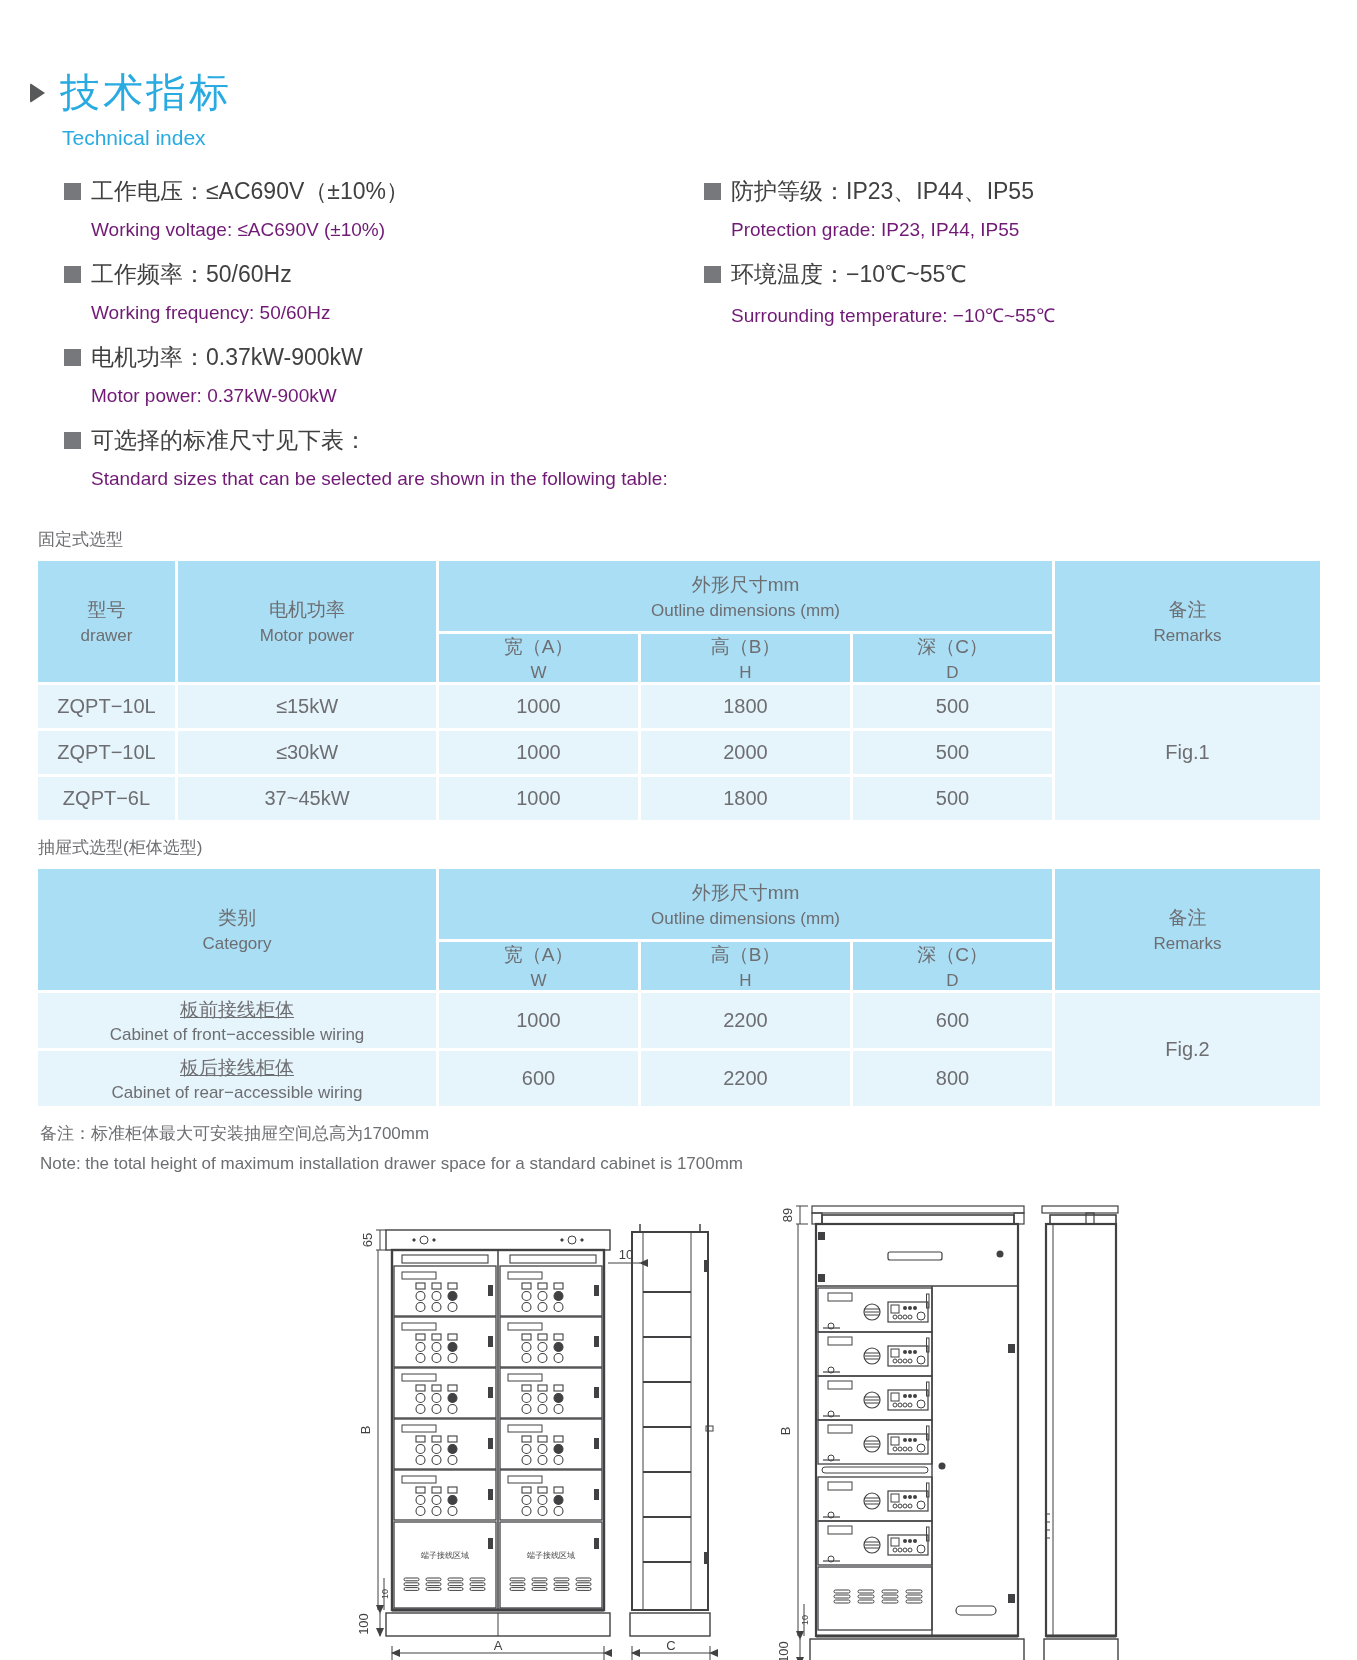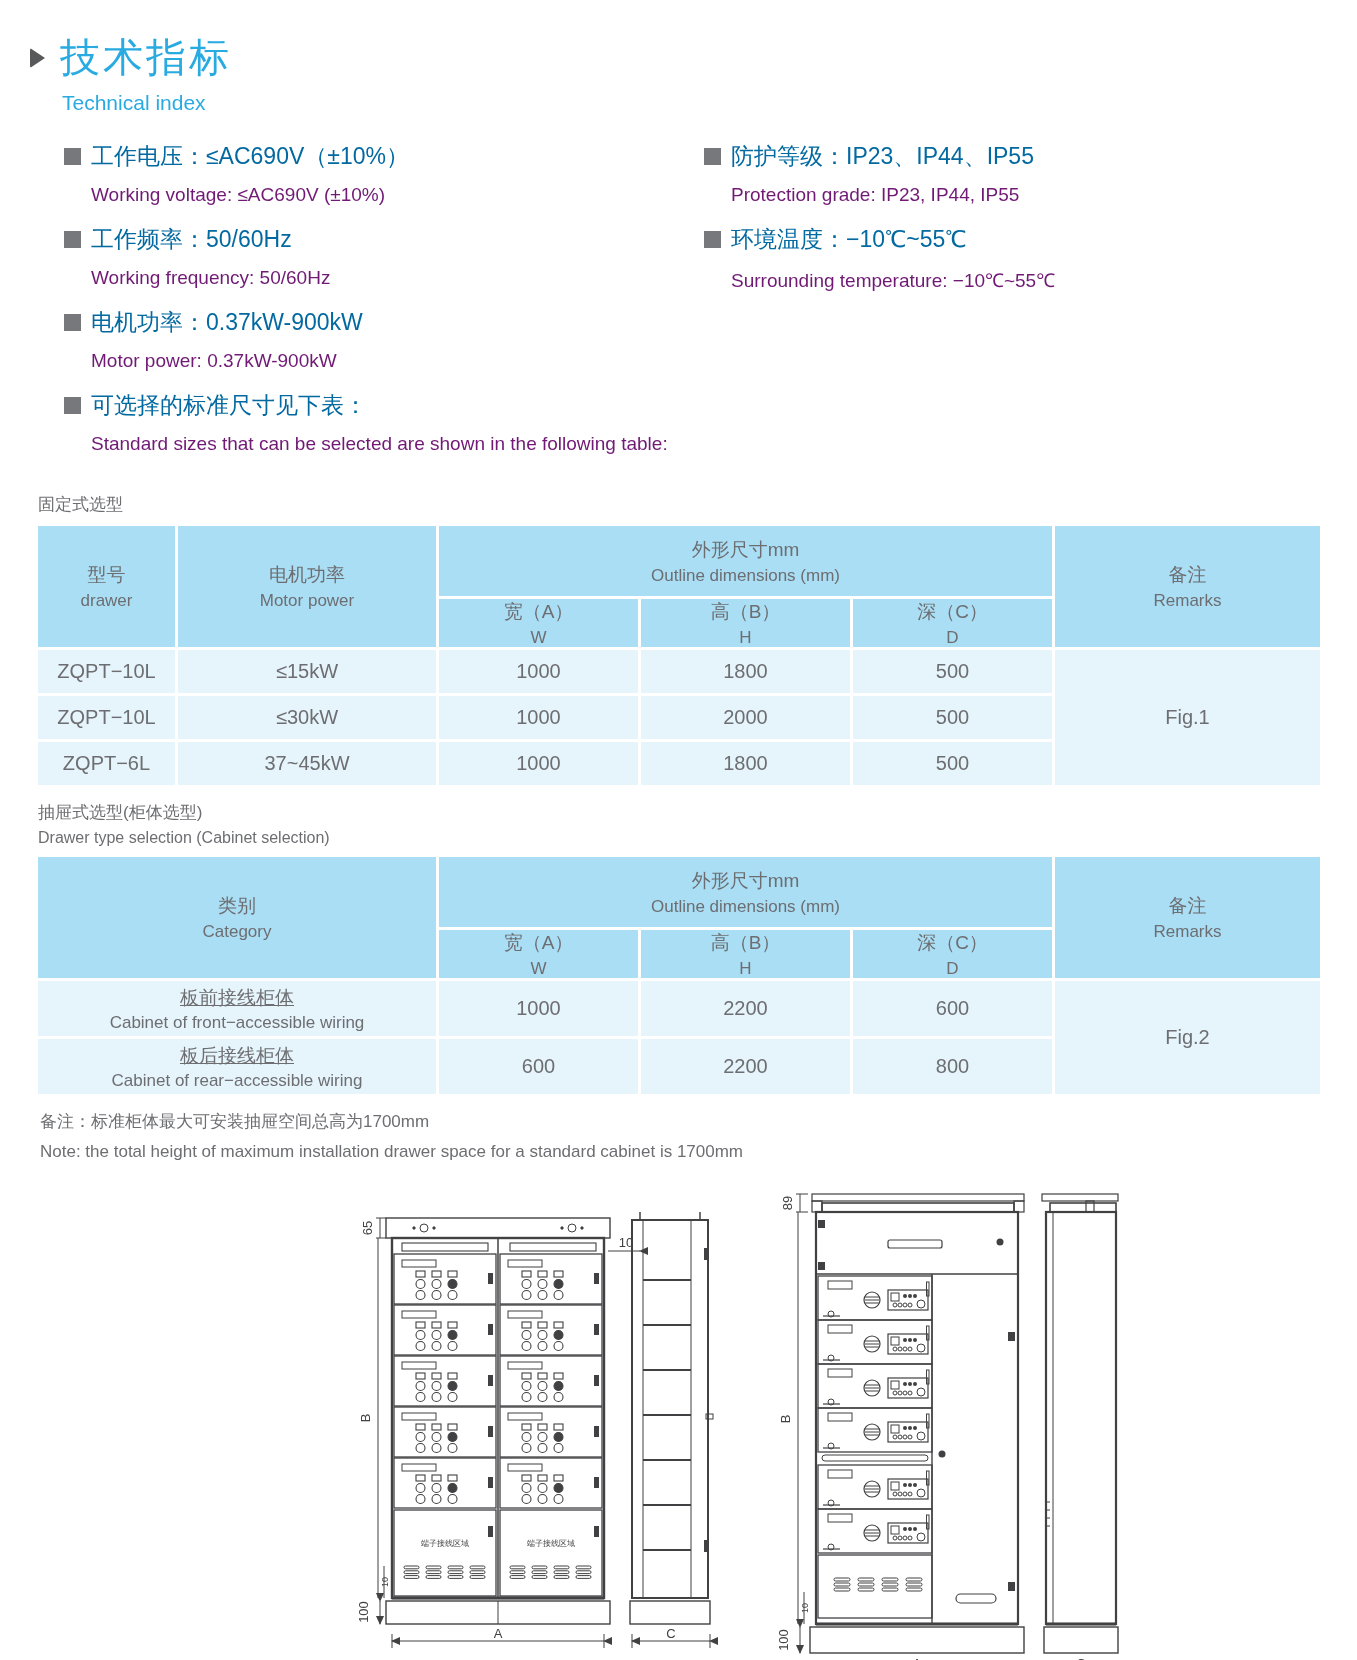--- a/index.html
+++ b/index.html
@@ -1,28 +1,28 @@
 <!DOCTYPE html>
 <html><head>
 <meta charset="utf-8">
 <style>
   html,body{margin:0;padding:0;background:#fff;}
   body{font-family:"Liberation Sans",sans-serif;color:#6d6e71;}
   .page{position:relative;width:1357px;min-height:1660px;background:#fff;overflow:hidden;}
 
   
-  .title-row{display:flex;align-items:center;padding:30px 12px 0 30px;}
+  .title-row{display:flex;align-items:center;padding:30px 12px 0 30px;margin-top:35px;}
   .tri{width:0;height:0;border-left:15px solid #58595b;border-top:10px solid transparent;border-bottom:10px solid transparent;border-radius:2px;margin-right:15px;}
   .title-cn{font-size:40px;color:#29abe2;letter-spacing:3px;}
   .title-en{font-size:21px;color:#29abe2;margin:6px 0 0 62px;}
 
   
   .specs{display:grid;grid-template-columns:640px 1fr;margin:26px 0 0 64px;}
   .spec{margin-bottom:4px;}
-  .spec-cn{display:flex;align-items:center;font-size:23px;color:#0369a1;}
+  .spec-cn{display:flex;align-items:center;font-size:23px;color:#404040;}
   .bullet{width:17px;height:17px;background:#77787b;margin-right:10px;flex:none;}
   .spec-en{font-size:19px;margin:12px 0 18px 27px;color:#701a75;}
   .span2{grid-column:1 / -1;}
 
   
   .sec{margin:16px 0 0 38px;}
   .sec-cn{font-size:17px;}
   .sec-en{font-size:16px;margin-top:5px;}
 
   
@@ -172,21 +172,20 @@
     <div class="cell bd num" style="grid-column:2;grid-row:5">37~45kW</div>
     <div class="cell bd num" style="grid-column:3;grid-row:5">1000</div>
     <div class="cell bd num" style="grid-column:4;grid-row:5">1800</div>
     <div class="cell bd num" style="grid-column:5;grid-row:5">500</div>
 
     <div class="cell bd num t1-fig">Fig.1</div>
   </div>
 
   <div class="sec">
     <div class="sec-cn">抽屉式选型(柜体选型)</div>
-    <div class="sec-en">Drawer type selection (Cabinet selection)</div>
   </div>
 
   <div class="tbl tbl2">
     <div class="cell hd rowspan2" style="grid-column:1">
       <div class="h-cn">类别</div>
       <div class="h-en">Category</div>
     </div>
     <div class="cell hd t2-outline">
       <div class="h-cn">外形尺寸mm</div>
       <div class="h-en">Outline dimensions (mm)</div>

